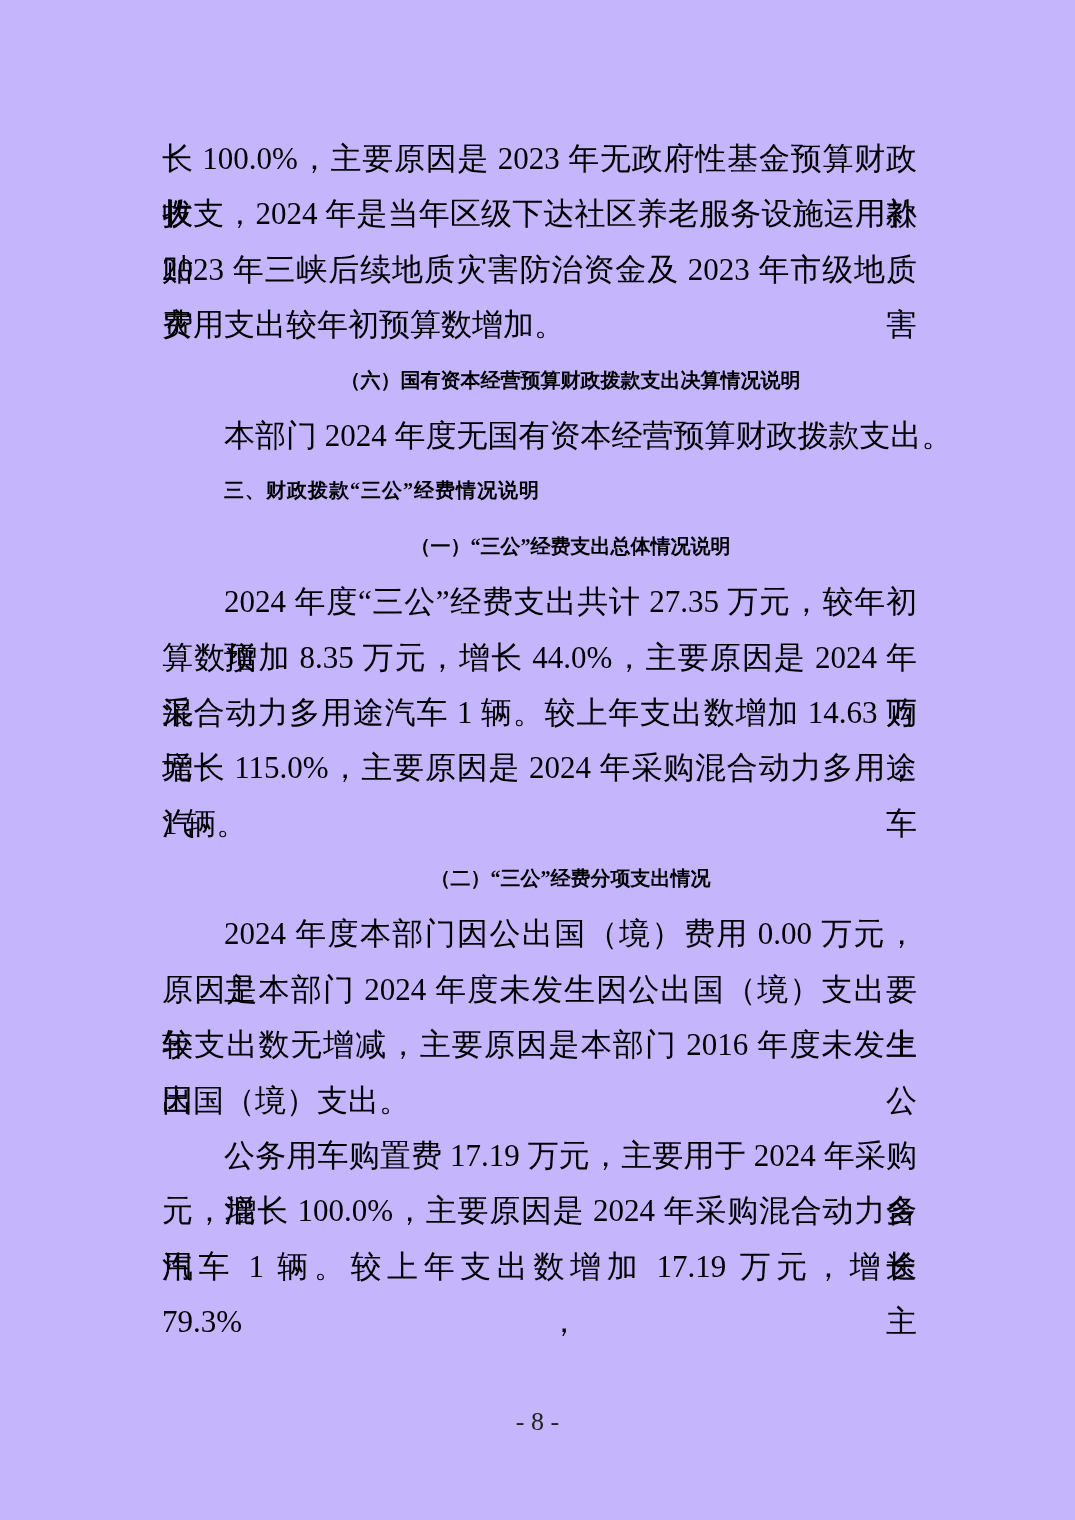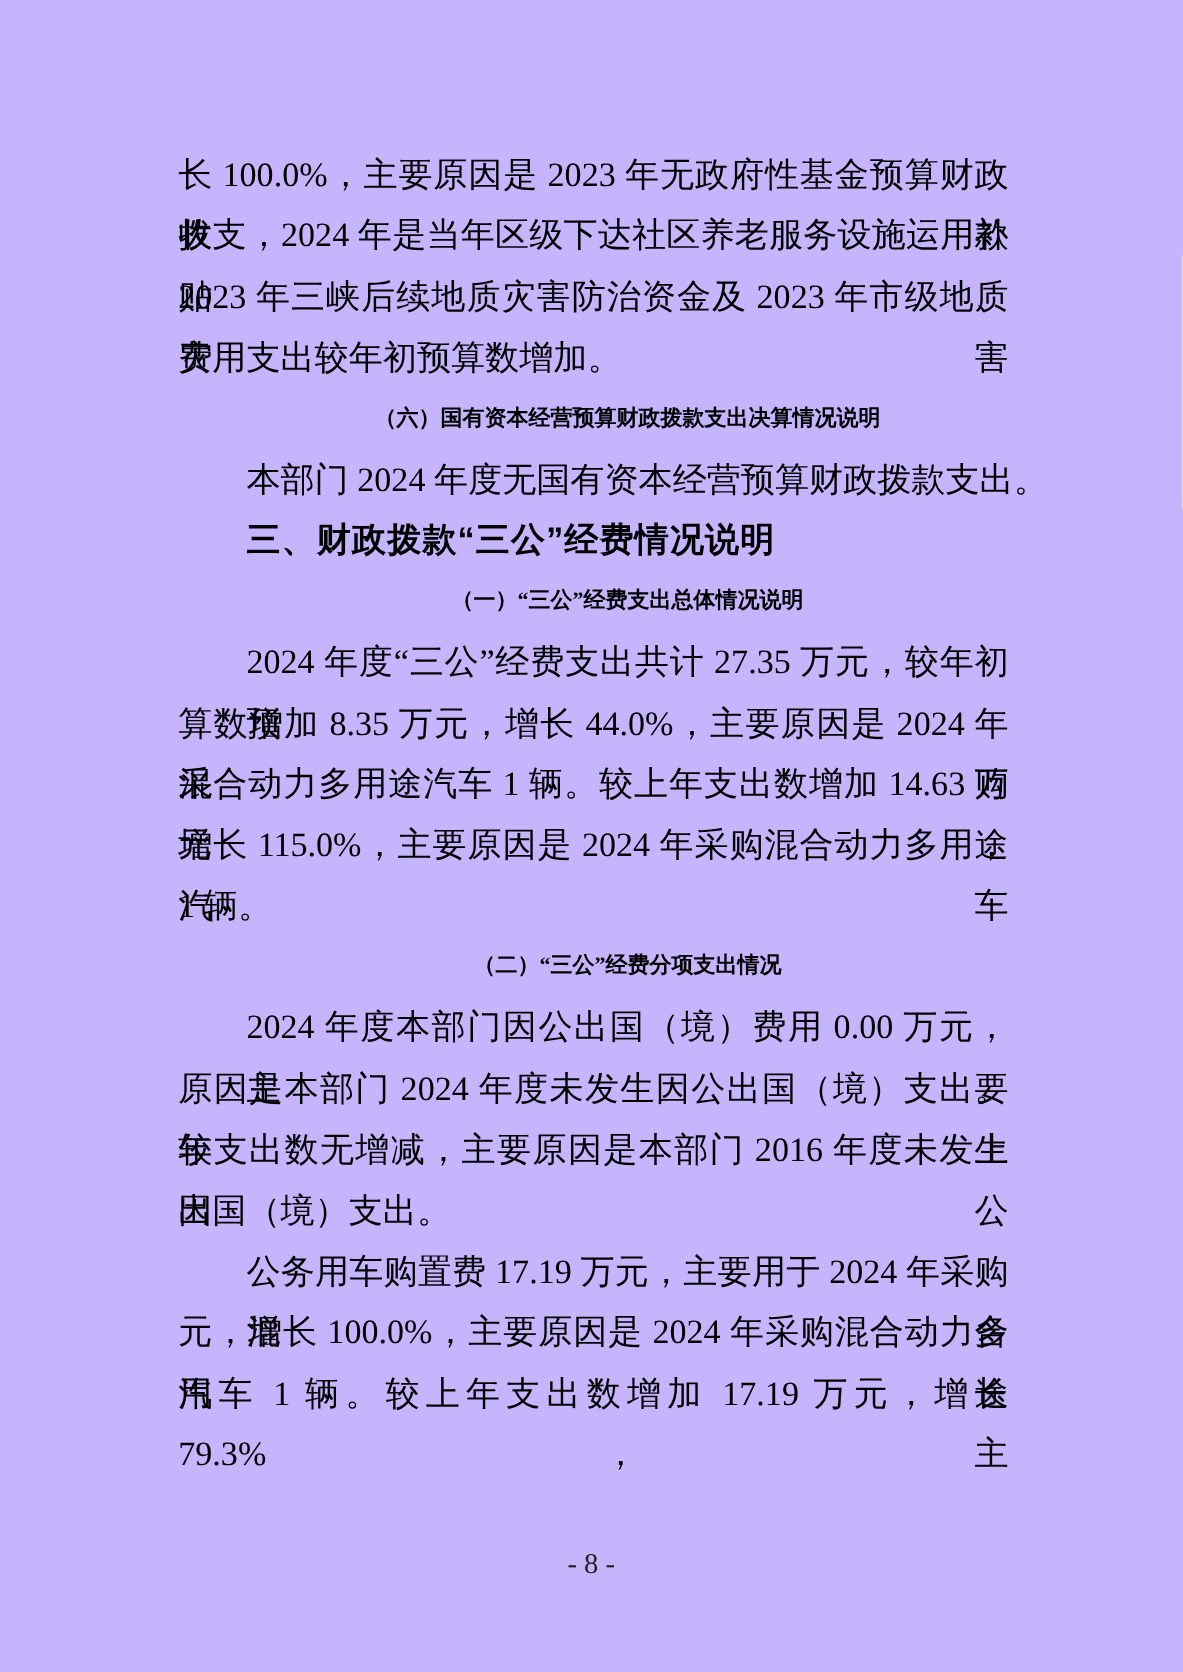--- a/index.html
+++ b/index.html
@@ -40,23 +40,23 @@
   }
   .line.indent.just {
     width: 693px;
   }
   .heading-kaiti {
     font-weight: bold;
     font-size: 20px;
     text-align: center;
   }
   .heading-hei {
-    font-family: Liberation Sans, sans-serif;
+    font-family: Liberation Serif, serif;
     font-weight: 700;
-    font-size: 31px;
+    font-size: 20px;
     letter-spacing: 1px;
   }
   .footer {
     position: absolute;
     left: 0;
     top: 1402px;
     width: 100%;
     text-align: center;
     font-size: 26px;
     line-height: 40px;

